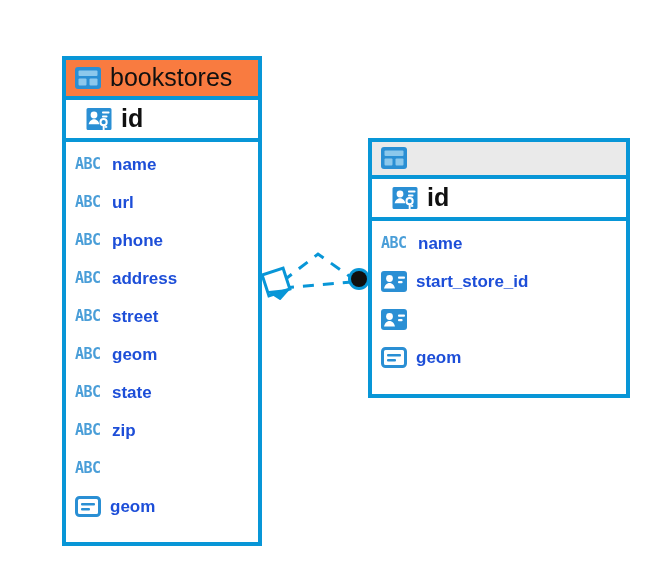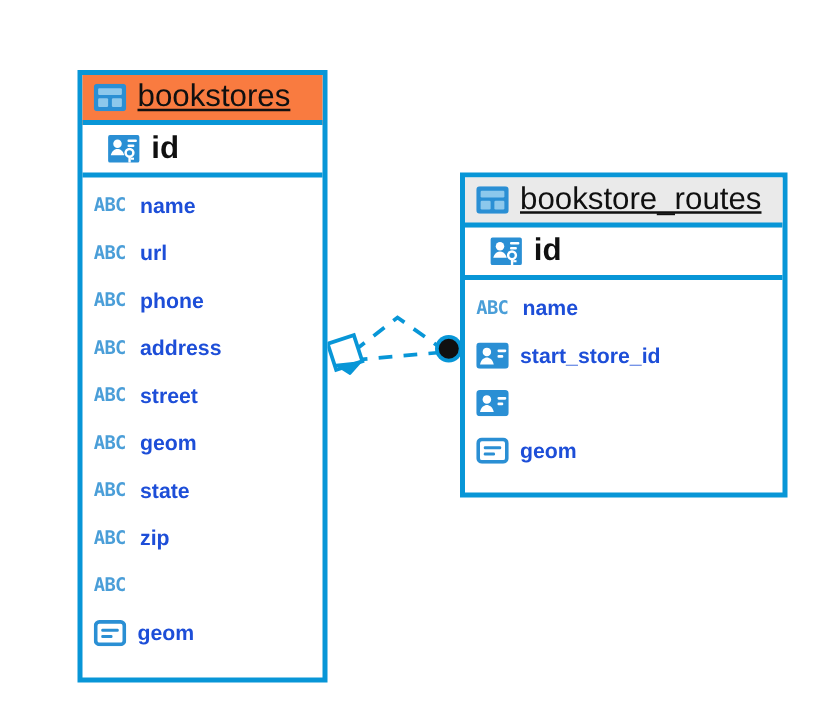--- a/index.html
+++ b/index.html
@@ -37,21 +37,20 @@
     border-bottom: 4px solid #0896d7;
   }
   .entity-header.orange { background: #f97b40; }
   .entity-header.grey   { background: #eaeaea; }
 
   .entity-title {
     font-size: 25px;
     color: #101010;
     line-height: 1;
     white-space: nowrap;
-    text-decoration: underline;
   }
 
   .pk-row {
     display: flex;
     align-items: center;
     gap: 9px;
     box-sizing: border-box;
     padding: 6px 9px 7px 20px;
     border-bottom: 4px solid #0896d7;
   }
@@ -229,21 +228,20 @@
 
     <div class="entity-header grey">
       <span class="icon">
         <svg width="26" height="22" viewBox="0 0 26 22" xmlns="http://www.w3.org/2000/svg">
           <rect x="0" y="0" width="26" height="22" rx="3" fill="#2a8fd4"></rect>
           <rect x="3.5" y="3.5" width="19" height="5.5" rx="1" fill="#8cc8ec"></rect>
           <rect x="3.5" y="11.5" width="8" height="7" rx="1" fill="#8cc8ec"></rect>
           <rect x="14.5" y="11.5" width="8" height="7" rx="1" fill="#8cc8ec"></rect>
         </svg>
       </span>
-      <span class="entity-title">bookstore_routes</span>
     </div>
 
     <div class="pk-row">
       <span class="icon">
         <svg width="26" height="24" viewBox="0 0 26 24" xmlns="http://www.w3.org/2000/svg">
           <path d="M2 1 H24 A1.5 1.5 0 0 1 25.5 2.5 V21.5 A1.5 1.5 0 0 1 24 23 H2 A1.5 1.5 0 0 1 0.5 21.5 V2.5 A1.5 1.5 0 0 1 2 1 Z" fill="#2a8fd4"></path>
           <circle cx="8" cy="8" r="3.4" fill="#ffffff"></circle>
           <path d="M2.6 17.2 C3.4 13.6 6.0 12.2 8 12.2 C10 12.2 12.6 13.6 13.4 17.2 Z" fill="#ffffff"></path>
           <rect x="16" y="4.5" width="7.5" height="2" rx="0.8" fill="#ffffff"></rect>
           <rect x="16" y="8.5" width="5.5" height="2" rx="0.8" fill="#ffffff"></rect>

